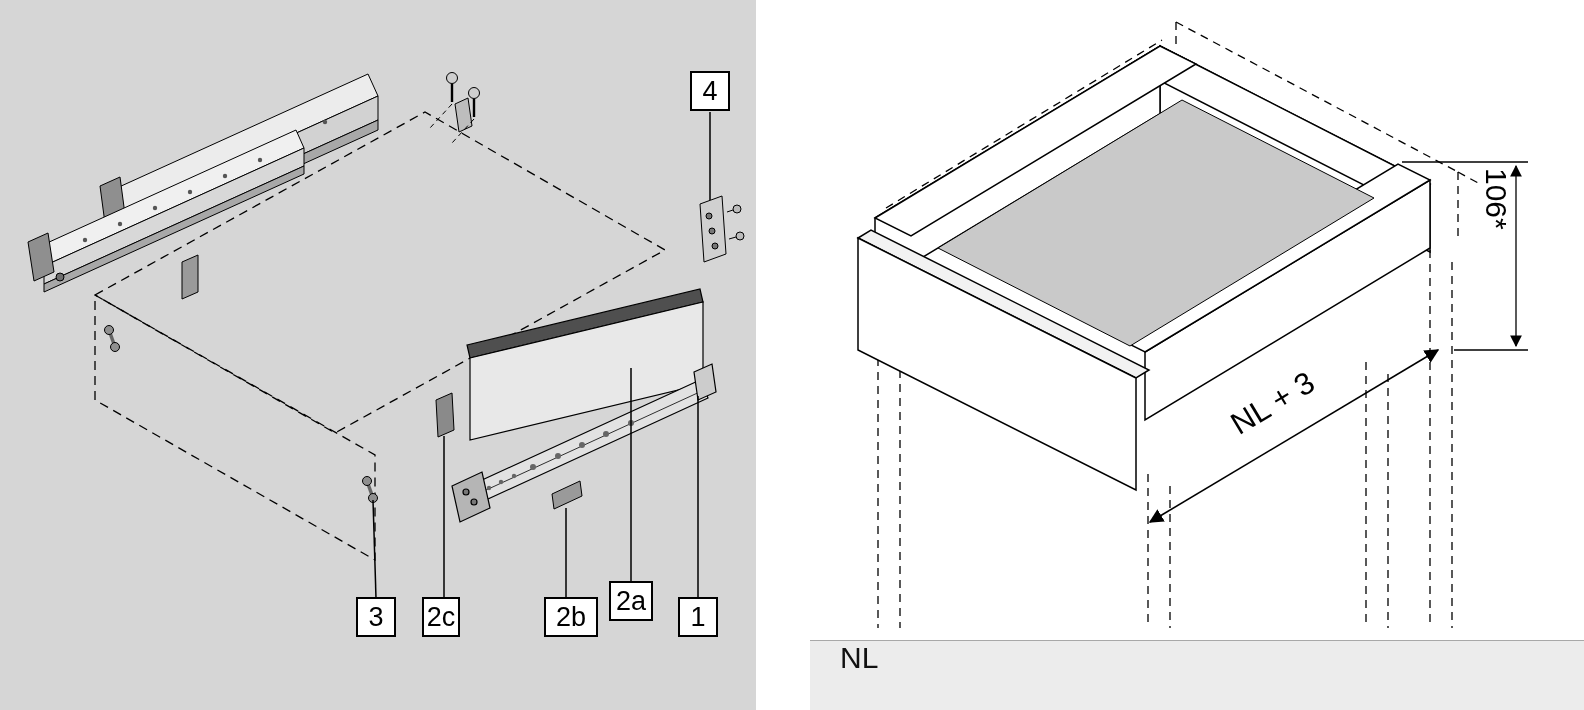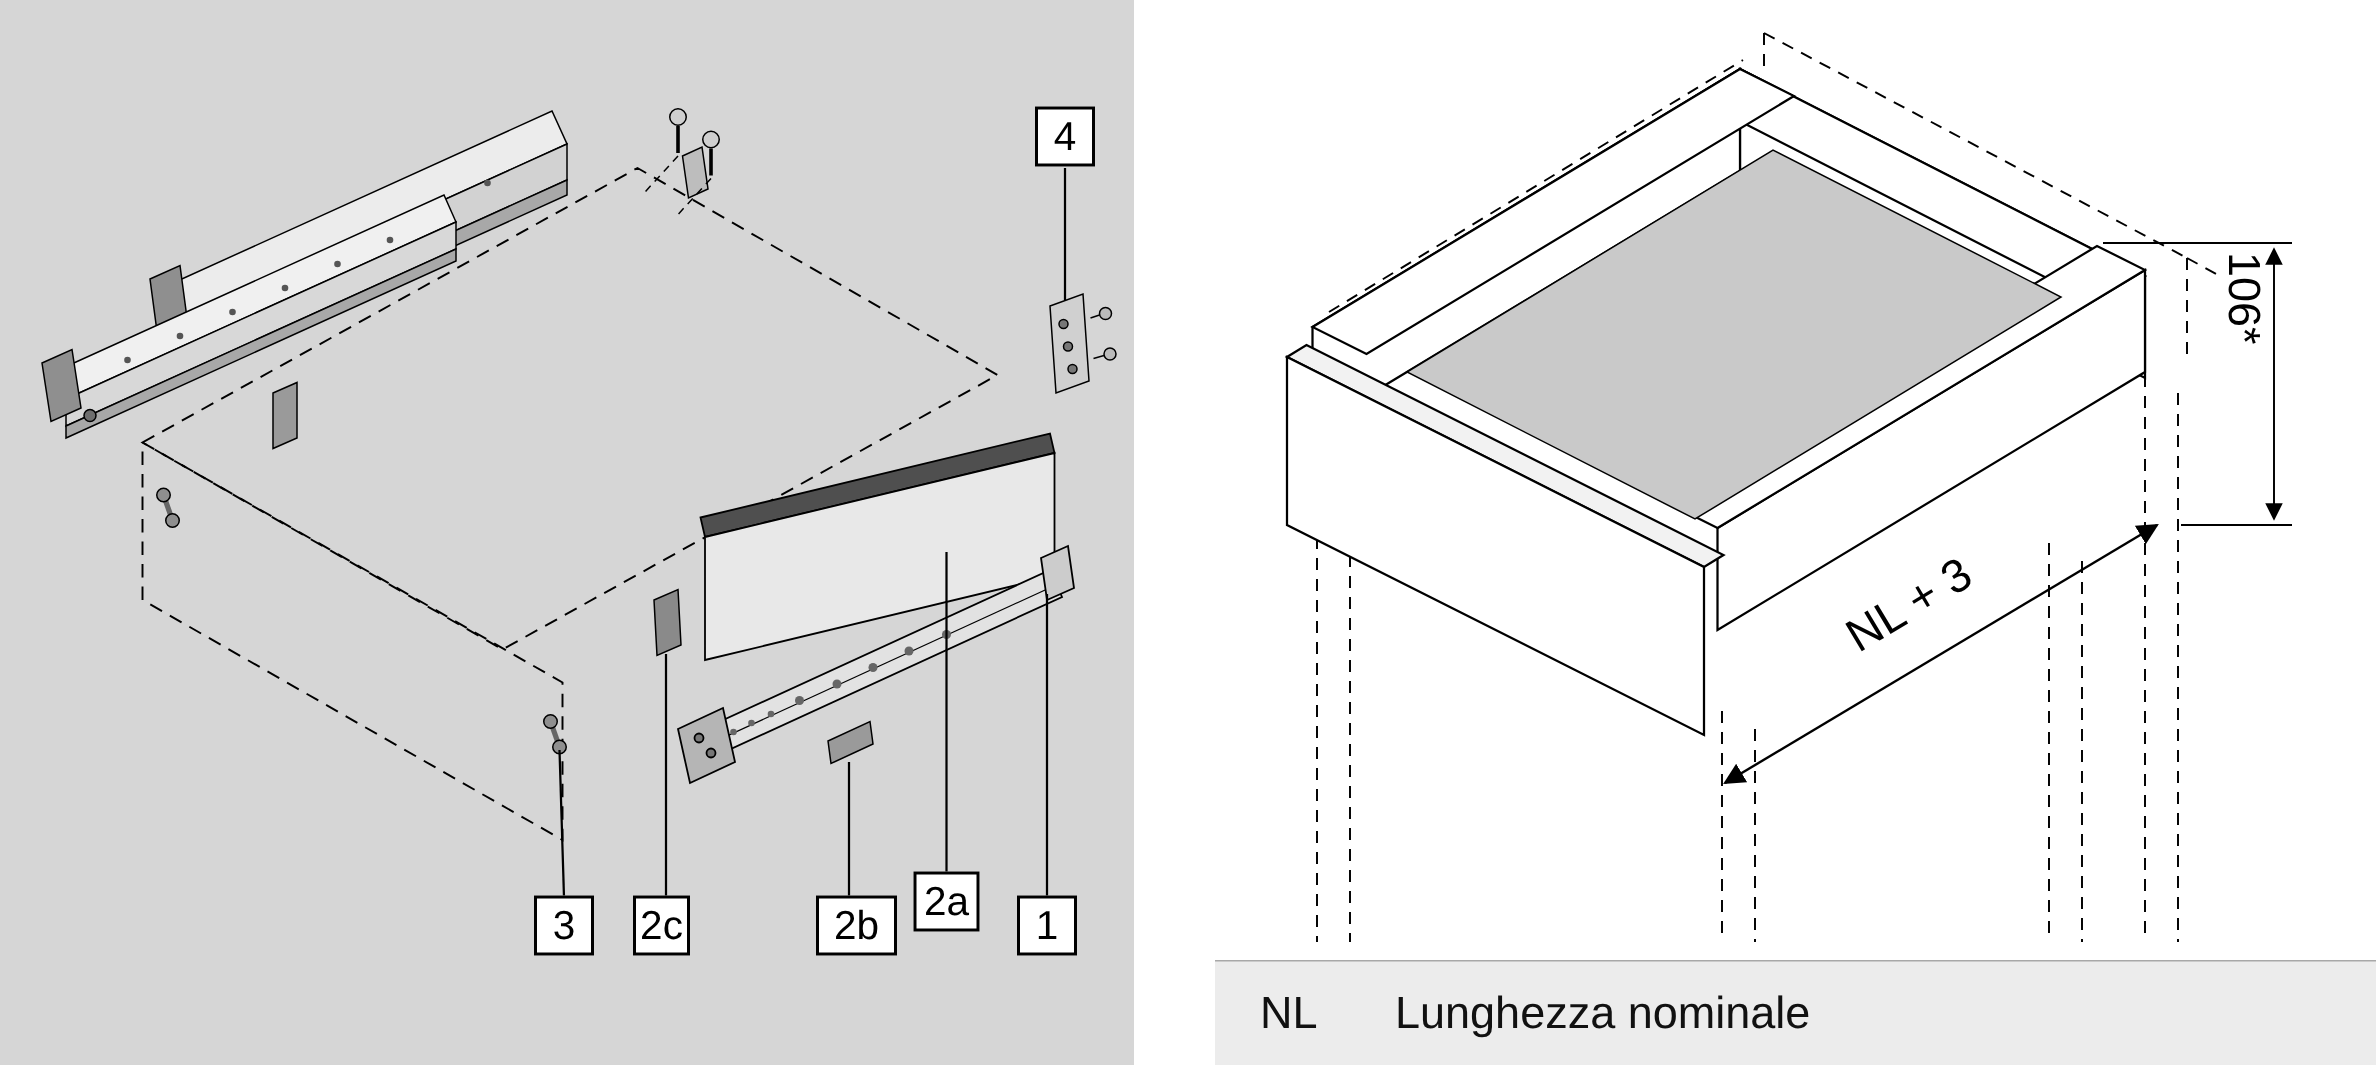--- a/index.html
+++ b/index.html
@@ -11,21 +11,21 @@
   .panel-right{position:absolute;left:810px;top:0;width:774px;height:710px;background:#ffffff;}
   .panel-left svg,.panel-right svg{position:absolute;left:0;top:0;display:block;}
   .callout{
     position:absolute;background:#ffffff;border:2.5px solid #000;
     display:flex;align-items:center;justify-content:center;
     font-size:27px;line-height:1;color:#000;box-sizing:border-box;
   }
   .legend{
     position:absolute;left:0;bottom:0;width:774px;height:70px;
     background:#ececec;border-top:1px solid #a8a8a8;
-    display:flex;align-items:center;gap:46px;padding-left:30px;
+    display:flex;gap:46px;padding-left:30px;
     box-sizing:border-box;font-size:30px;color:#111;
   }
   .legend .abbr{min-width:44px;}
 </style>
 </head>
 <body>
 
 <div class="stage">
 
   <section class="panel-left">
@@ -211,17 +211,16 @@
       </g>
 
       <g stroke="#000" stroke-width="1.6">
         <line x1="340" y1="522" x2="628" y2="350" marker-start="url(#arr)" marker-end="url(#arr)"></line>
         <text x="468" y="412" transform="rotate(-31 468 412)" text-anchor="middle" font-size="31" fill="#000" stroke="none">NL + 3</text>
       </g>
     </svg>
 
     <div class="legend">
       <span class="abbr">NL</span>
-      <span>Lunghezza nominale</span>
     </div>
   </section>
 
 </div>
 
 </body></html>

